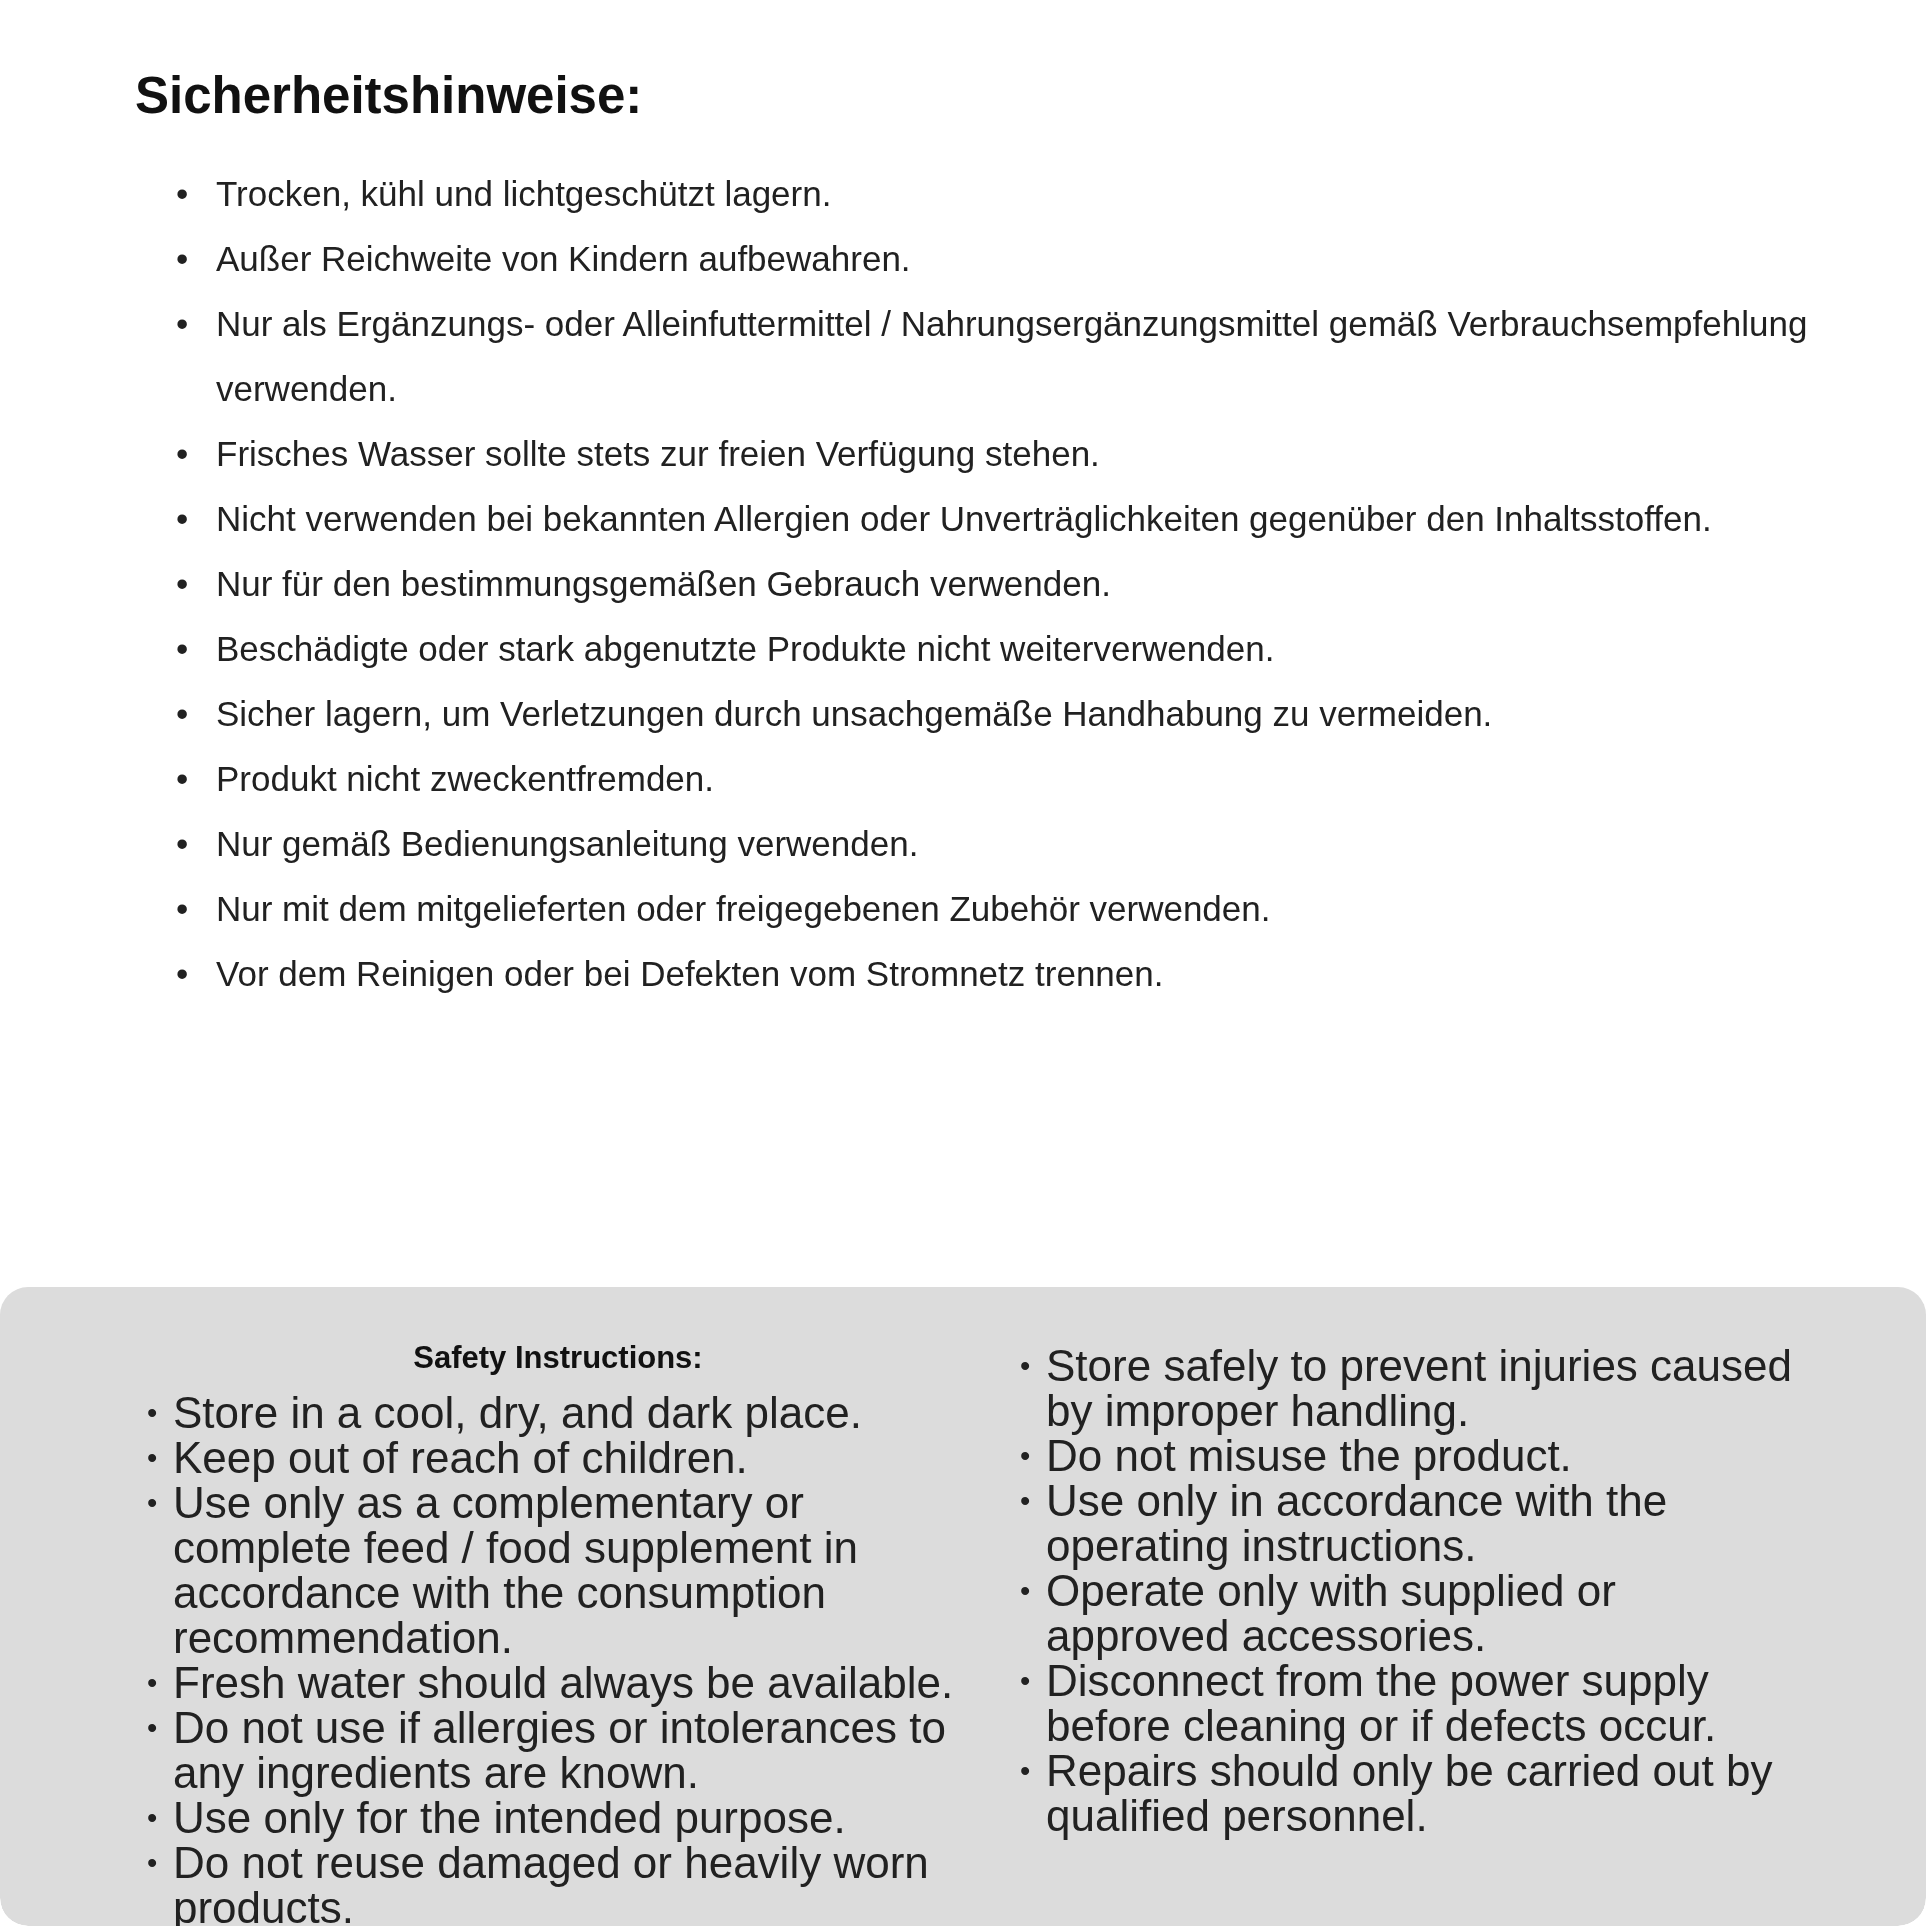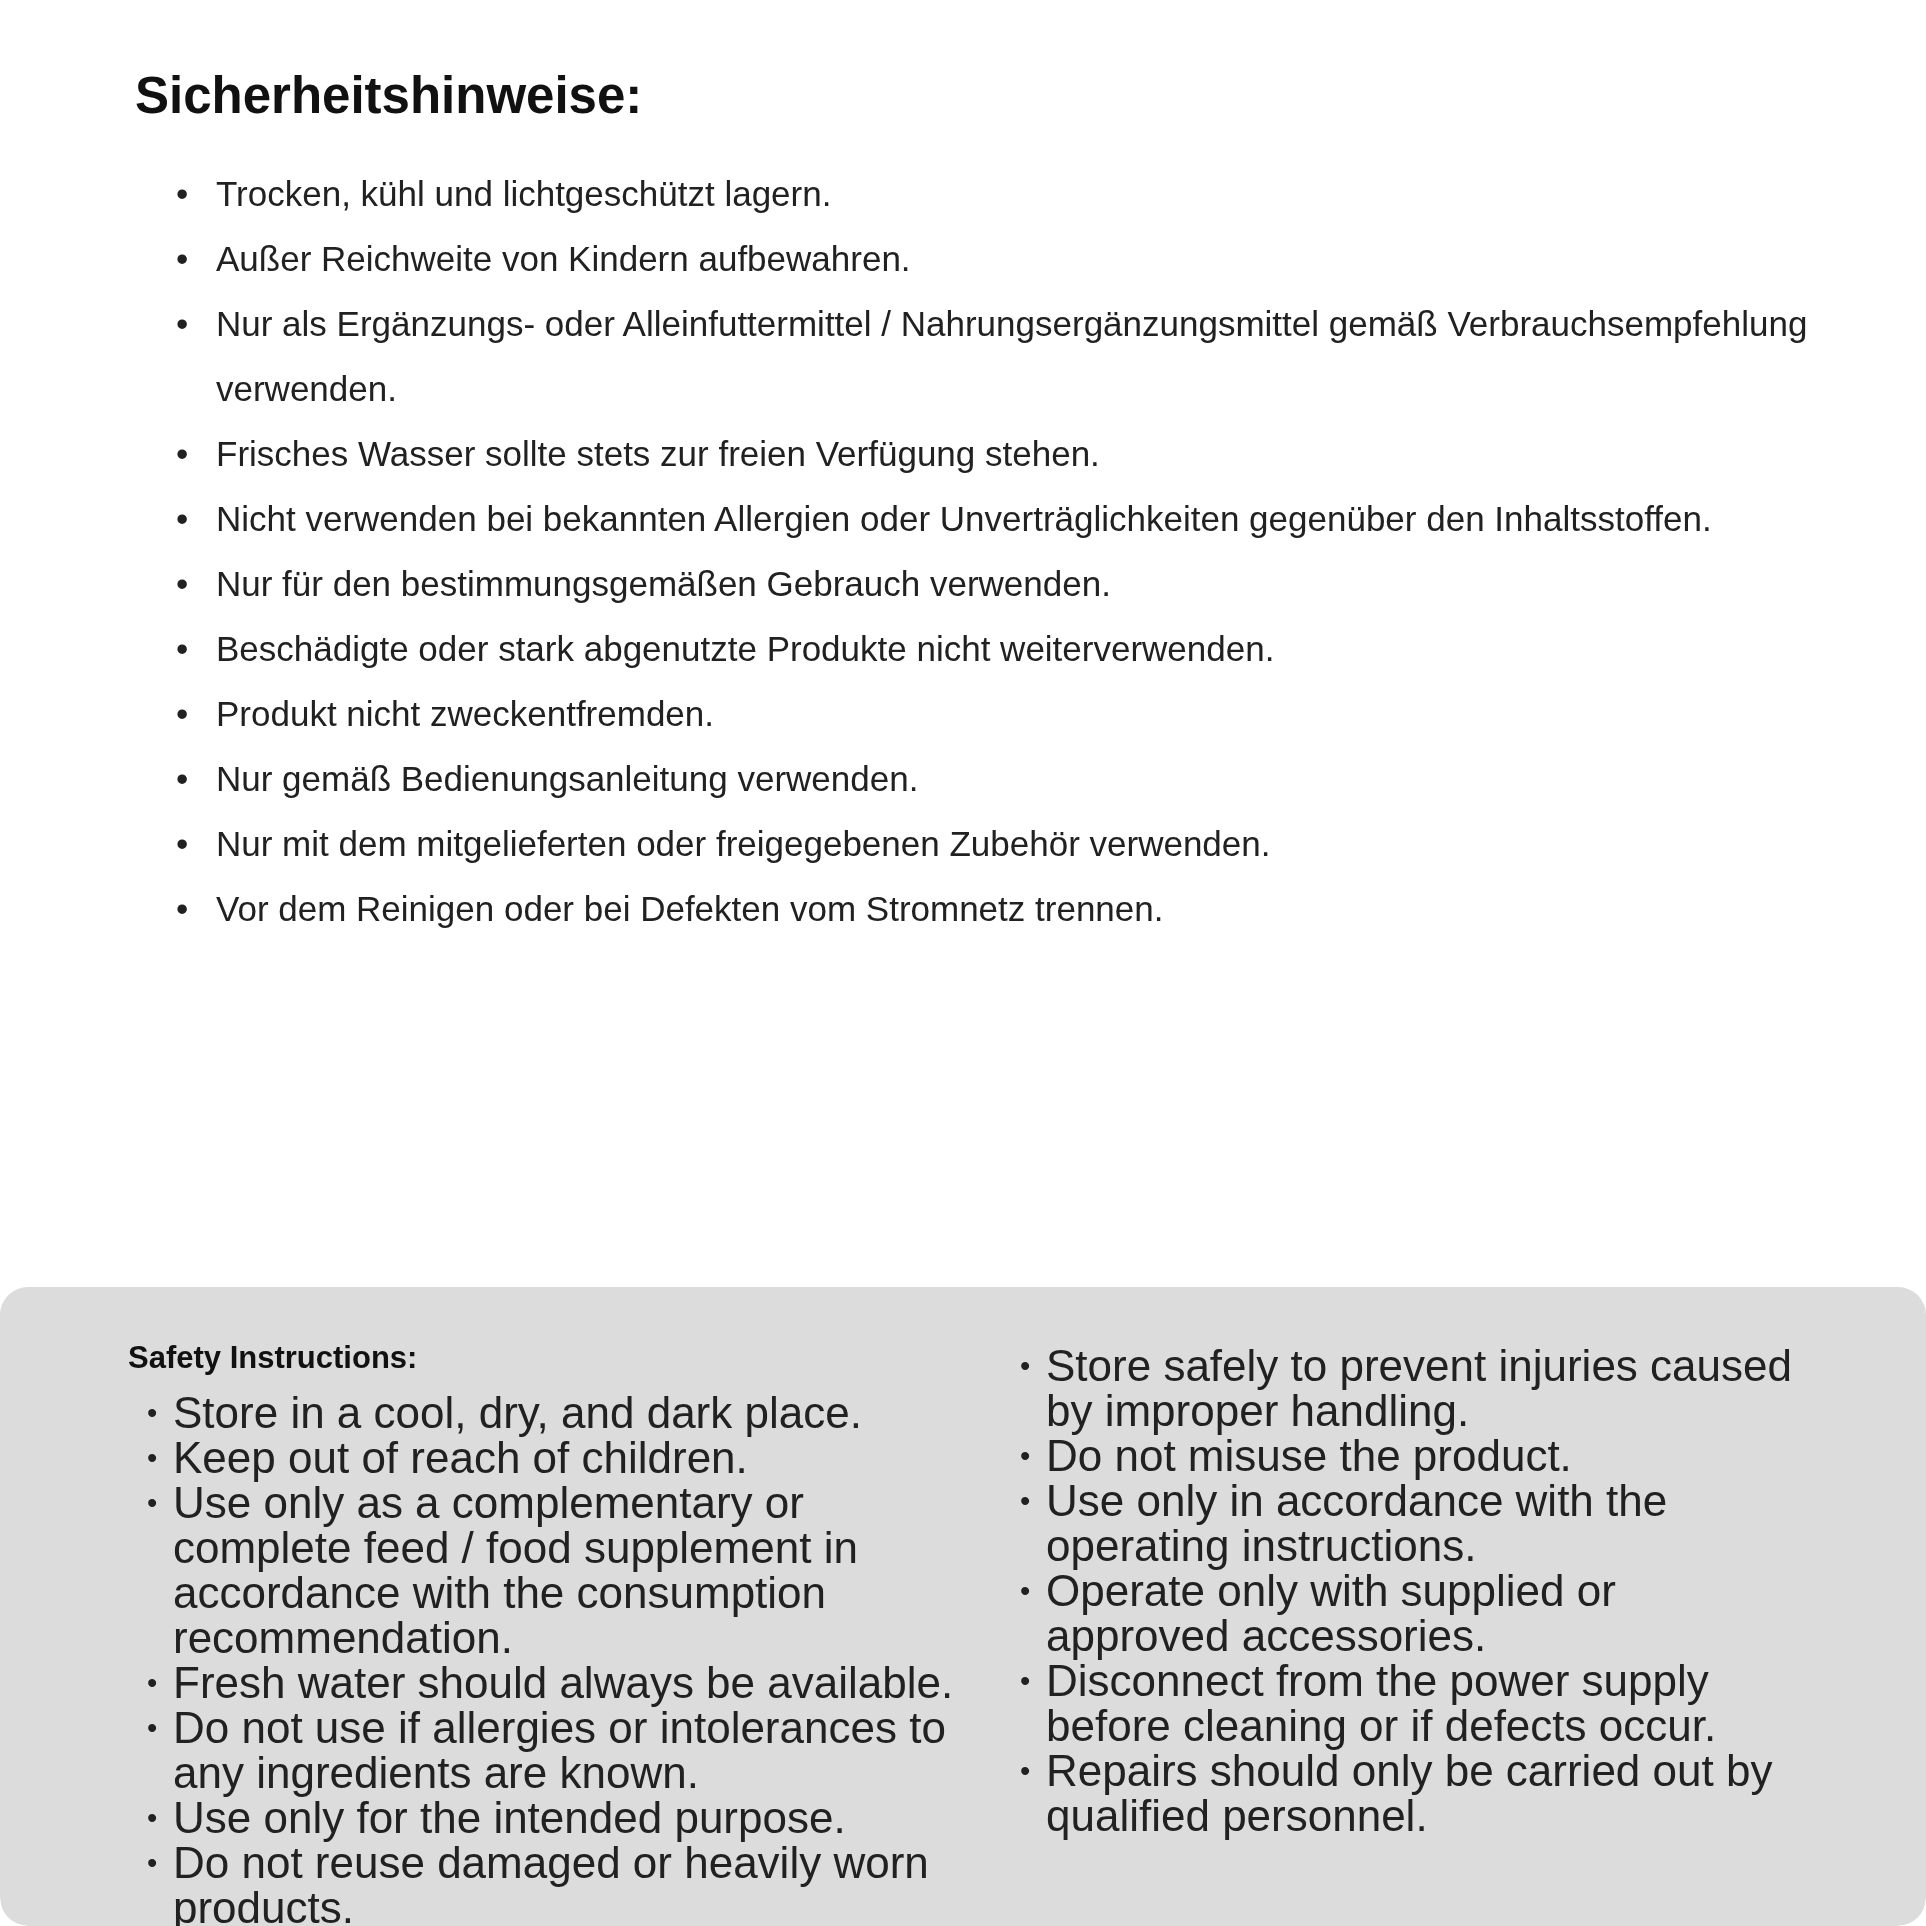--- a/index.html
+++ b/index.html
@@ -74,20 +74,21 @@
     left: 1020px;
     top: 56px;
     width: 790px;
   }
   .english-title {
     font-size: 31px;
     font-weight: 700;
     color: var(--heading);
     line-height: 40px;
     margin-bottom: 11.6px;
+    text-align: center;
   }
   .english-list {
     list-style: none;
     padding-left: 19px;
   }
   .col-right .english-list {
     padding-left: 0;
   }
   .english-list li {
     position: relative;
@@ -111,20 +112,21 @@
   <section class="german-section">
     <h1 class="german-title">Sicherheitshinweise:</h1>
     <ul class="german-list">
       <li>Trocken, kühl und lichtgeschützt lagern.</li>
       <li>Außer Reichweite von Kindern aufbewahren.</li>
       <li>Nur als Ergänzungs- oder Alleinfuttermittel / Nahrungsergänzungsmittel gemäß Verbrauchsempfehlung verwenden.</li>
       <li>Frisches Wasser sollte stets zur freien Verfügung stehen.</li>
       <li>Nicht verwenden bei bekannten Allergien oder Unverträglichkeiten gegenüber den Inhaltsstoffen.</li>
       <li>Nur für den bestimmungsgemäßen Gebrauch verwenden.</li>
       <li>Beschädigte oder stark abgenutzte Produkte nicht weiterverwenden.</li>
+      <li>Sicher lagern, um Verletzungen durch unsachgemäße Handhabung zu vermeiden.</li>
       <li>Produkt nicht zweckentfremden.</li>
       <li>Nur gemäß Bedienungsanleitung verwenden.</li>
       <li>Nur mit dem mitgelieferten oder freigegebenen Zubehör verwenden.</li>
       <li>Vor dem Reinigen oder bei Defekten vom Stromnetz trennen.</li>
     </ul>
   </section>
 
   <section class="english-section">
     <div class="col col-left">
       <h2 class="english-title">Safety Instructions:</h2>

